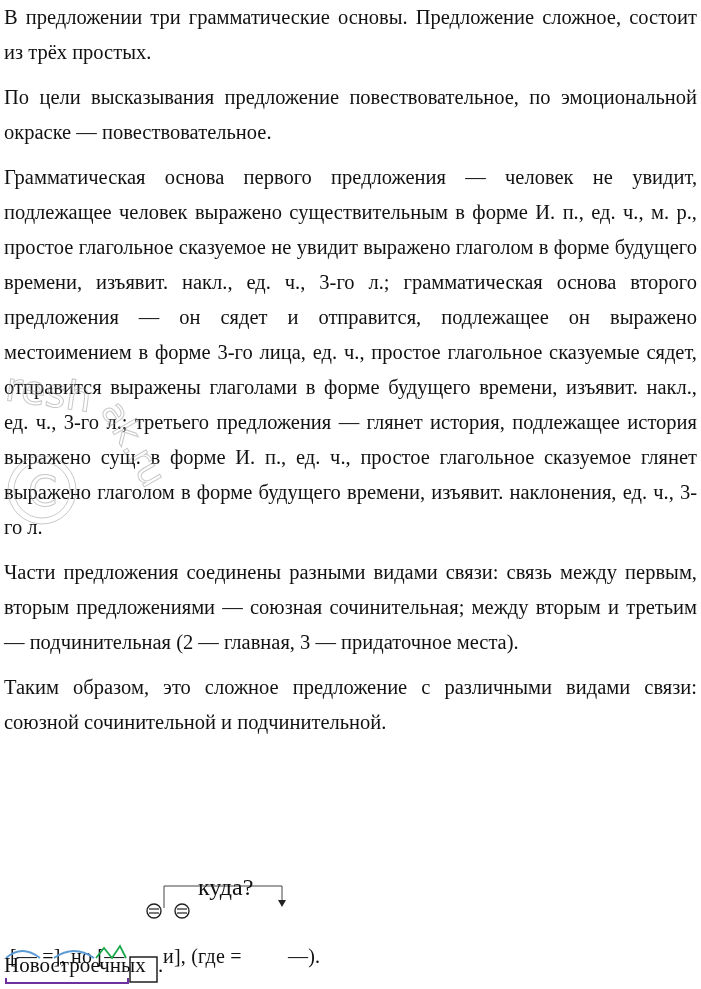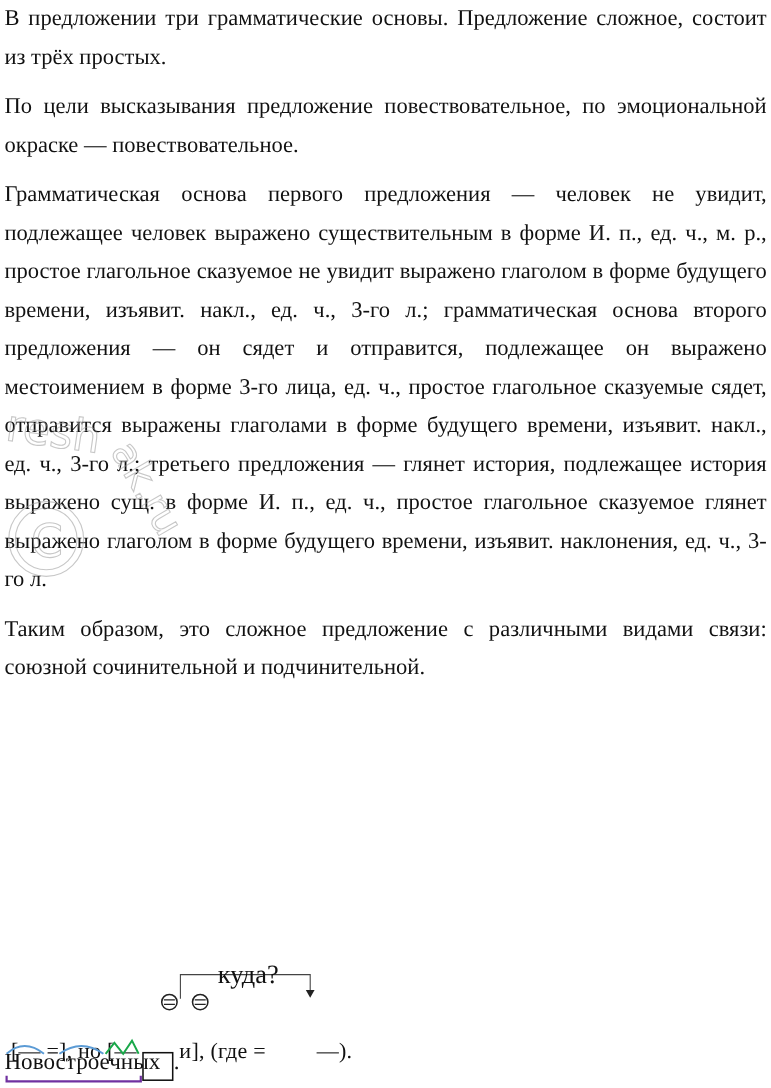--- a/index.html
+++ b/index.html
@@ -27,20 +27,21 @@
   .word-parse { position: absolute; left: 2px; top: 940px; width: 200px; height: 49px; }
   .word-text { position: absolute; left: 2px; top: 13px; font-size: 21px; white-space: pre; }
 </style>
 </head>
 <body>
 
 <div class="doc">
   <p class="para">В предложении три грамматические основы. Предложение сложное, состоит из трёх простых.</p>
   <p class="para p1">По цели высказывания предложение повествовательное, по эмоциональной окраске — повествовательное.</p>
   <p class="para">Грамматическая основа первого предложения — человек не увидит, подлежащее человек выражено существительным в форме И. п., ед. ч., м. р., простое глагольное сказуемое не увидит выражено глаголом в форме будущего времени, изъявит. накл., ед. ч., 3-го л.; грамматическая основа второго предложения — он сядет и отправится, подлежащее он выражено местоимением в форме 3-го лица, ед. ч., простое глагольное сказуемые сядет, отправится выражены глаголами в форме будущего времени, изъявит. накл., ед. ч., 3-го л.; третьего предложения — глянет история, подлежащее история выражено сущ. в форме И. п., ед. ч., простое глагольное сказуемое глянет выражено глаголом в форме будущего времени, изъявит. наклонения, ед. ч., 3-го л.</p>
+  <p class="para">Части предложения соединены разными видами связи: связь между первым, вторым предложениями — союзная сочинительная; между вторым и третьим — подчинительная (2 — главная, 3 — придаточное места).</p>
   <p class="para">Таким образом, это сложное предложение с различными видами связи: союзной сочинительной и подчинительной.</p>
 </div>
 
 <svg class="watermark" viewBox="0 0 200 220">
   <g fill="none" stroke="#9a9a9a" stroke-width="1">
     <text x="4" y="30" font-size="40" font-family="DejaVu Sans, sans-serif" fill="none" stroke="#9a9a9a" transform="rotate(8 4 30)">resh</text>
     <circle cx="42" cy="120" r="34"></circle>
     <circle cx="42" cy="120" r="28"></circle>
     <text x="28" y="136" font-size="42" font-family="DejaVu Sans, sans-serif" fill="none" stroke="#9a9a9a">C</text>
     <text x="100" y="40" font-size="36" font-family="DejaVu Sans, sans-serif" fill="none" stroke="#9a9a9a" transform="rotate(60 100 40)">ak.ru</text>

